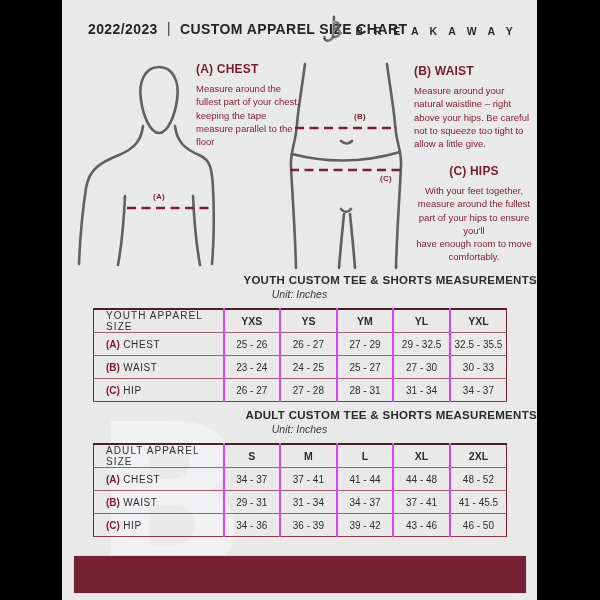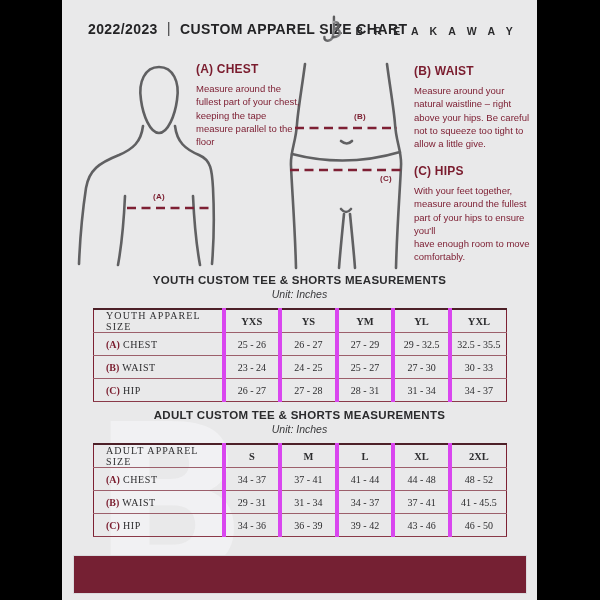--- a/index.html
+++ b/index.html
@@ -19,40 +19,40 @@
   }
   .hdr-divider{font-weight:400;color:#4a4a4c;font-size:15px;transform:translateY(-1px);}
   .brand{position:absolute;right:20px;top:14px;display:flex;align-items:center;gap:7px;}
   .brand-name{font-weight:700;font-size:10.5px;letter-spacing:4.2px;color:#2a2a2c;}
   
   .instr{position:absolute;color:#7e2034;}
   .instr h3{margin:0;font-size:12px;font-weight:700;letter-spacing:.2px;color:#7a1c2e;}
   .instr p{margin:6px 0 0 0;font-size:9.5px;line-height:1.4;color:#7e2034;white-space:pre-line;}
   .instr-chest{left:134px;top:62px;width:108px;}
   .instr-waist{left:352px;top:64px;width:116px;}
-  .instr-hips{left:352px;top:164px;width:120px;}
+  .instr-hips{left:352px;top:164px;width:120px;text-align:center;}
   
   .fig{position:absolute;}
   .fig-torso{left:13px;top:58px;width:142px;height:210px;}
   .fig-lower{left:226px;top:62px;width:116px;height:208px;}
   .fig-label{
     position:absolute;font-size:8px;font-weight:700;color:#7a1c2e;letter-spacing:.3px;
   }
   
   .tbl-section{position:absolute;left:0;width:475px;z-index:1;}
-  .tbl-title{text-align:center;font-size:11.5px;font-weight:700;letter-spacing:.3px;color:#2b2b2d;margin:0;}
+  .tbl-title{text-align:right;font-size:11.5px;font-weight:700;letter-spacing:.3px;color:#2b2b2d;margin:0;}
   .tbl-unit{text-align:center;font-size:10.5px;font-style:italic;color:#39393b;margin:2px 0 0 0;}
   table.size-table{
     border-collapse:collapse;table-layout:fixed;width:414px;margin:8px 0 0 31px;
     border-left:1px solid #7c2133;border-right:1px solid #7c2133;border-bottom:1px solid #8a3a49;
-    border-top:2px solid #4d2028;background:transparent;font-family:Liberation Serif, serif;
+    border-top:2px solid #4d2028;background:transparent;
   }
   table.size-table td{
     height:22px;text-align:center;vertical-align:middle;
-    font-size:10px;color:#2c2c2e;border-left:4px solid #d946ef;border-top:1px solid #9c5f6b;
+    font-size:10px;color:#2c2c2e;border-left:2px solid #d946ef;border-top:1px solid #9c5f6b;
     padding:0;
   }
   table.size-table tr td:first-child{border-left:none;text-align:left;padding-left:12px;}
   table.size-table tr.head td{border-top:none;font-weight:700;font-size:10.5px;}
   table.size-table tr.head td:first-child{font-weight:400;letter-spacing:1.1px;font-size:10px;color:#303032;}
   table.size-table col.label-col{width:130px;}
   .prefix{color:#7a1c2e;font-weight:700;}
   .rowlabel{letter-spacing:.6px;}
   .sect-youth{top:274px;}
   .sect-adult{top:409px;}

